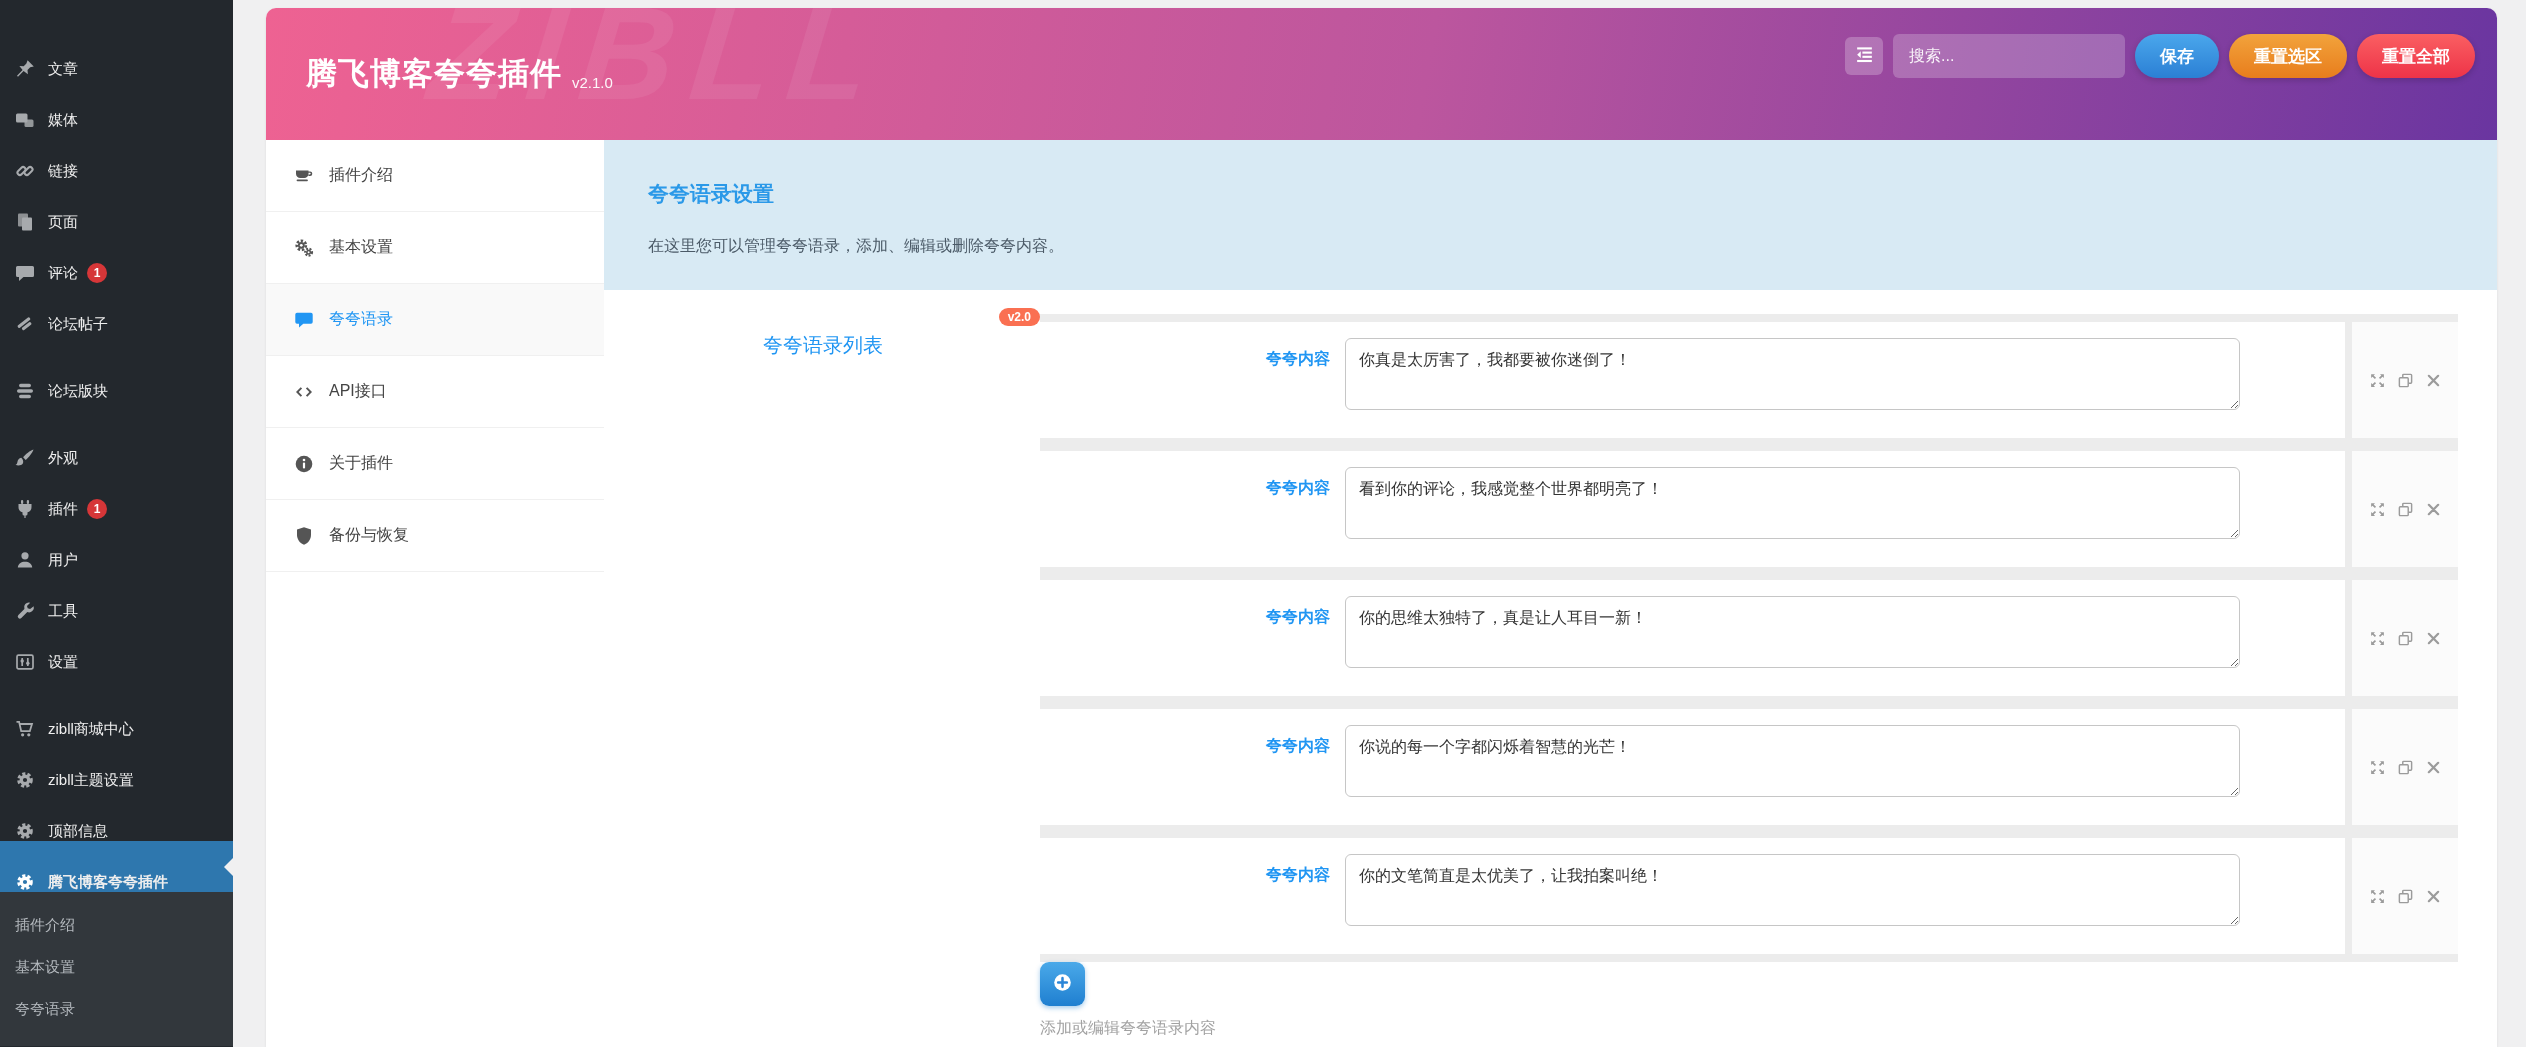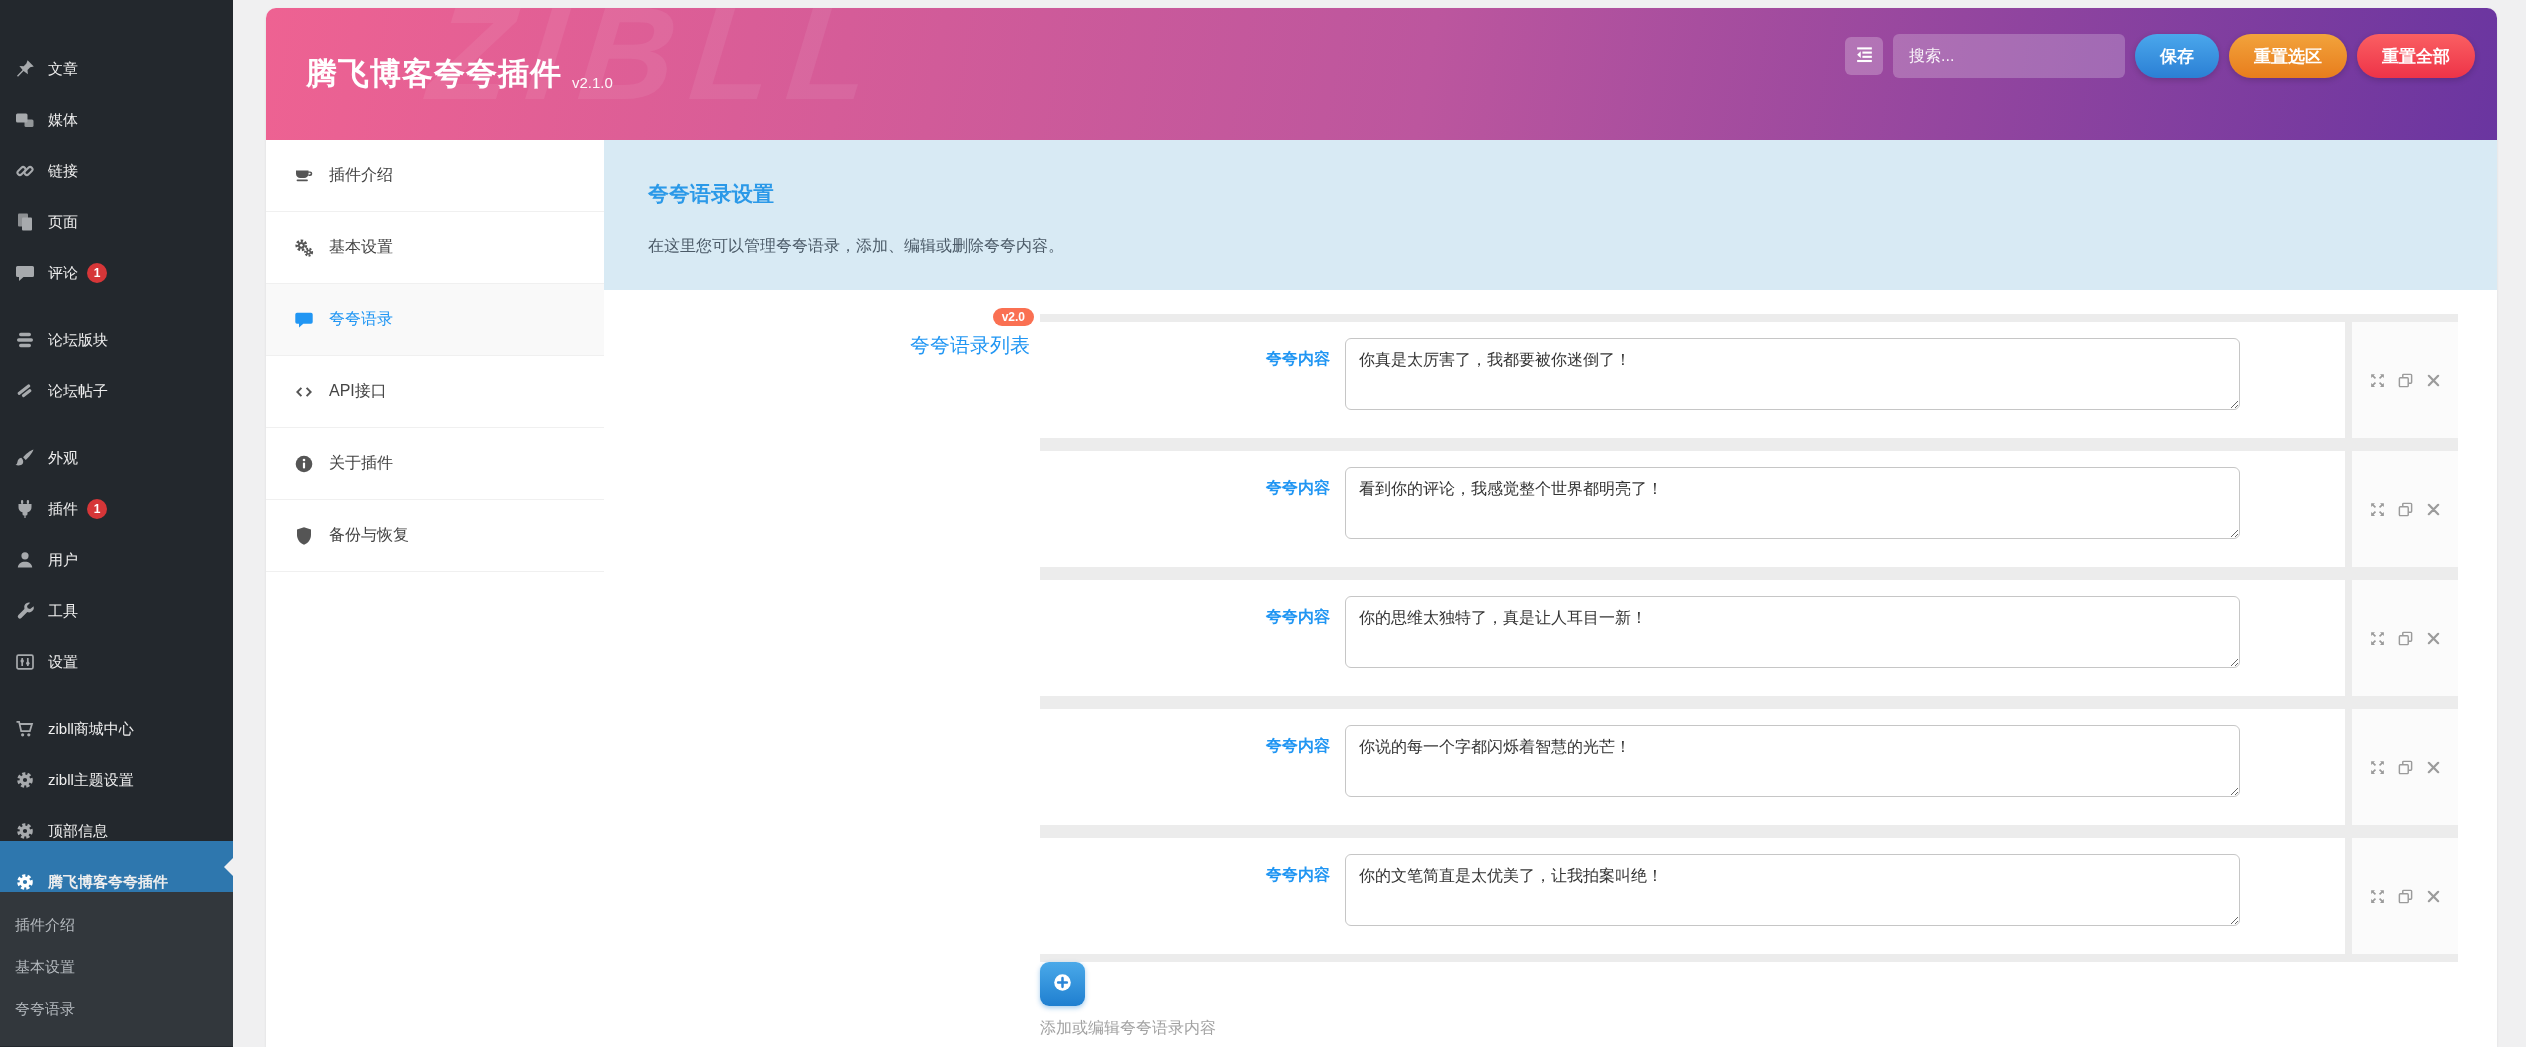--- a/index.html
+++ b/index.html
@@ -60,21 +60,21 @@
   .tab.active .tab-icon { color:var(--accent,#2196f3); }
 
   
   .banner { position:absolute; left:338px; top:132px; width:1893px; height:150px; background:var(--banner-bg,#d8eaf4); }
   .banner h2 { position:absolute; left:44px; top:40px; margin:0; font-size:21px; color:#2b99e8; font-weight:bold; }
   .banner p  { position:absolute; left:44px; top:96px; margin:0; font-size:16px; color:#4b5a67; }
 
   
   .content { position:absolute; left:338px; top:282px; right:0; bottom:0; background:#fff; }
 
-  .list-label-wrap { position:absolute; left:0; top:18px; width:426px; text-align:right; }
+  .list-label-wrap { position:absolute; left:6px; top:18px; width:426px; text-align:center; }
   .badge-v { position:absolute; right:-4px; top:0; background:var(--badge-orange,#fa7052); color:#fff;
     font-size:12px; font-weight:700; padding:2px 9px; border-radius:10px; }
   .list-label { display:inline-block; margin-top:24px; color:var(--accent,#2196f3); font-size:20px; font-weight:400; }
 
   .rows { position:absolute; left:436px; top:24px; width:1418px; background:#ececec; padding:8px 0; }
   .row { display:flex; height:116px; margin-bottom:13px; }
   .row:last-child { margin-bottom:0; }
   .row-main { flex:1; background:#fff; display:flex; }
   .row-label { width:290px; text-align:right; padding-top:27px; color:var(--accent,#2196f3);
     font-weight:700; font-size:16px; flex:none; }
@@ -139,41 +139,41 @@
       <div class="sb-item">
     <span class="sb-icon">
           <svg viewBox="0 0 20 20" fill="currentColor">
             <path d="M2.5 3h15A1.5 1.5 0 0 1 19 4.5v8a1.5 1.5 0 0 1-1.5 1.5H8.5L4 18v-4H2.5A1.5 1.5 0 0 1 1 12.5v-8A1.5 1.5 0 0 1 2.5 3z"></path>
           </svg>
         </span>
     <span class="sb-label">评论</span>
     <span class="sb-badge">1</span>
 
   </div>
-      <div class="sb-item gap">
-    <span class="sb-icon">
-          <svg viewBox="0 0 20 20" fill="currentColor">
-            <rect x="4" y="2.8" width="12" height="3.4" rx="1.7"></rect>
-            <rect x="2" y="8.3" width="16" height="3.4" rx="1.7"></rect>
-            <rect x="4" y="13.8" width="12" height="3.4" rx="1.7"></rect>
-          </svg>
-        </span>
-    <span class="sb-label">论坛版块</span>
-
-  </div>
       <div class="sb-item">
     <span class="sb-icon">
           <svg viewBox="0 0 20 20" fill="currentColor">
             <g transform="rotate(-38 10 10)">
               <rect x="2.5" y="6.8" width="15" height="3" rx="1.2"></rect>
               <rect x="4.5" y="11.2" width="11" height="3" rx="1.2"></rect>
             </g>
           </svg>
         </span>
     <span class="sb-label">论坛帖子</span>
+
+  </div>
+      <div class="sb-item gap">
+    <span class="sb-icon">
+          <svg viewBox="0 0 20 20" fill="currentColor">
+            <rect x="4" y="2.8" width="12" height="3.4" rx="1.7"></rect>
+            <rect x="2" y="8.3" width="16" height="3.4" rx="1.7"></rect>
+            <rect x="4" y="13.8" width="12" height="3.4" rx="1.7"></rect>
+          </svg>
+        </span>
+    <span class="sb-label">论坛版块</span>
 
   </div>
       <div class="sb-item gap">
     <span class="sb-icon">
           <svg viewBox="0 0 20 20" fill="currentColor">
             <path d="M18.5 1.5c-3.2 1-8.2 4.8-10.4 7.8l2.6 2.6c3-2.2 6.8-7.2 7.8-10.4zM7.2 10.8l-1-1c-2.2.6-3.4 2-3.9 4.6-.2 1.1-.7 1.8-1.8 2.4 2.6 1.2 6 .6 7.2-1.1.9-1.3.6-3.2-.5-4.9z"></path>
           </svg>
         </span>
     <span class="sb-label">外观</span>
 

